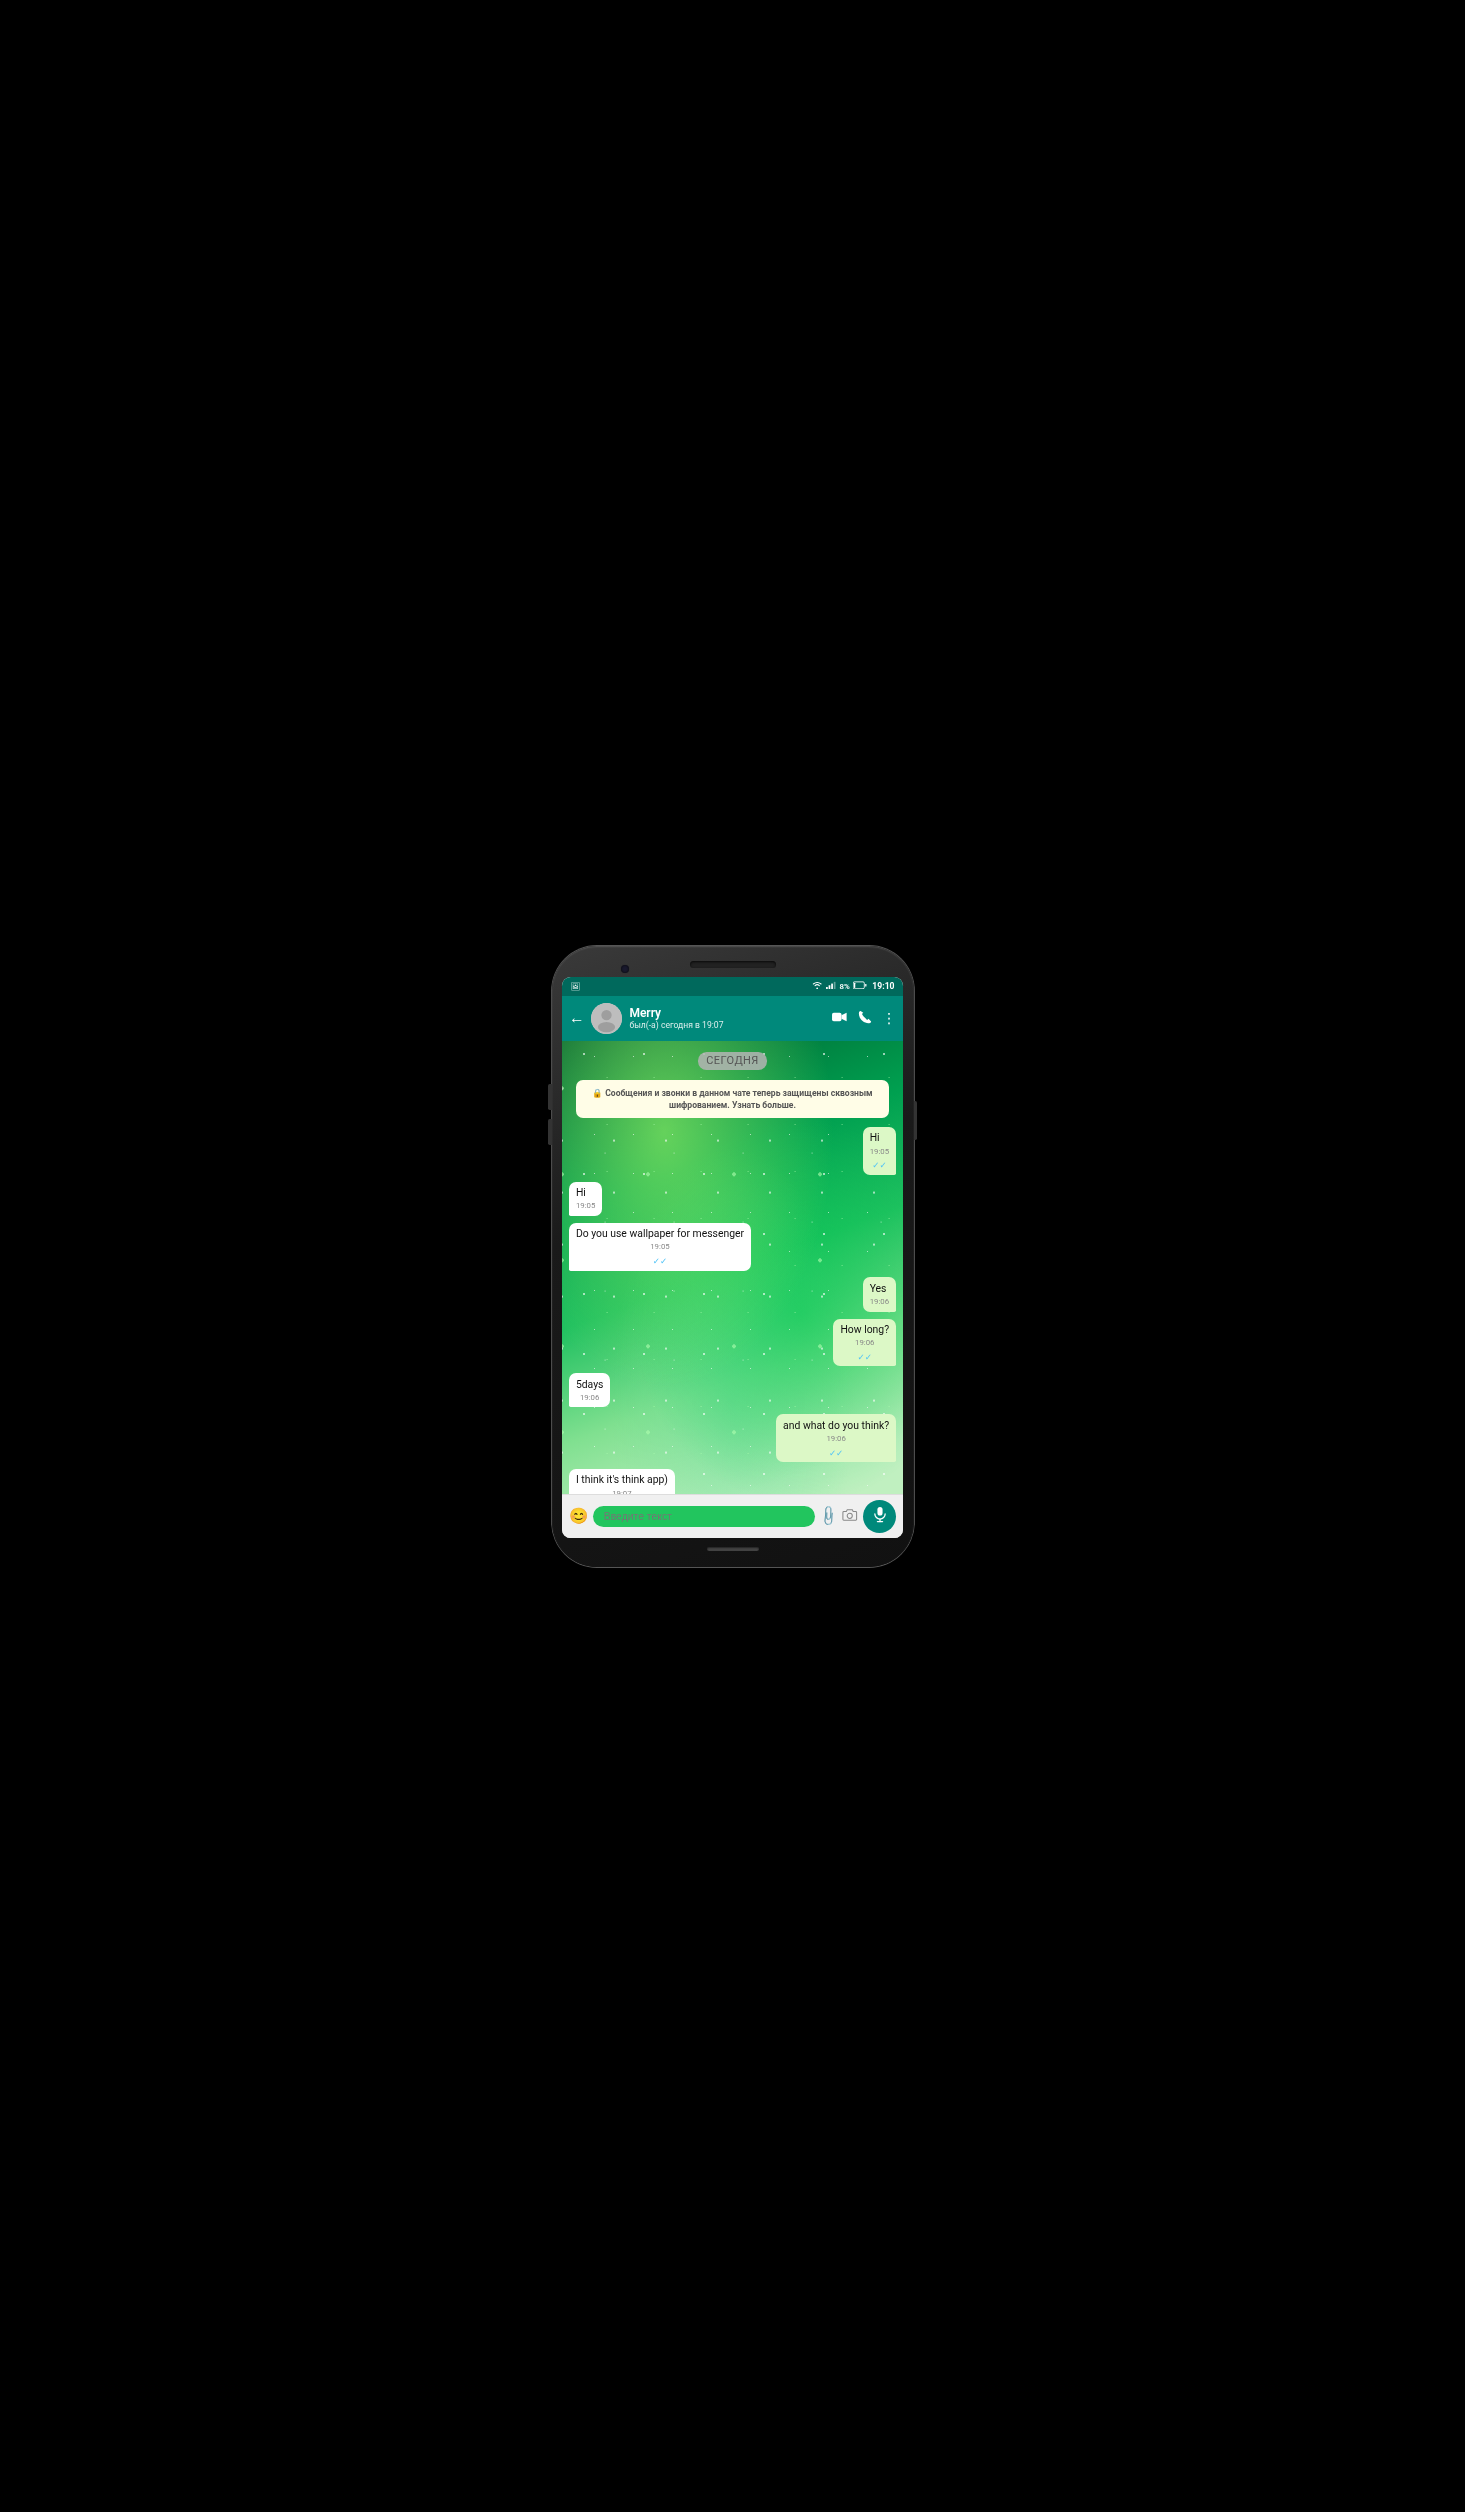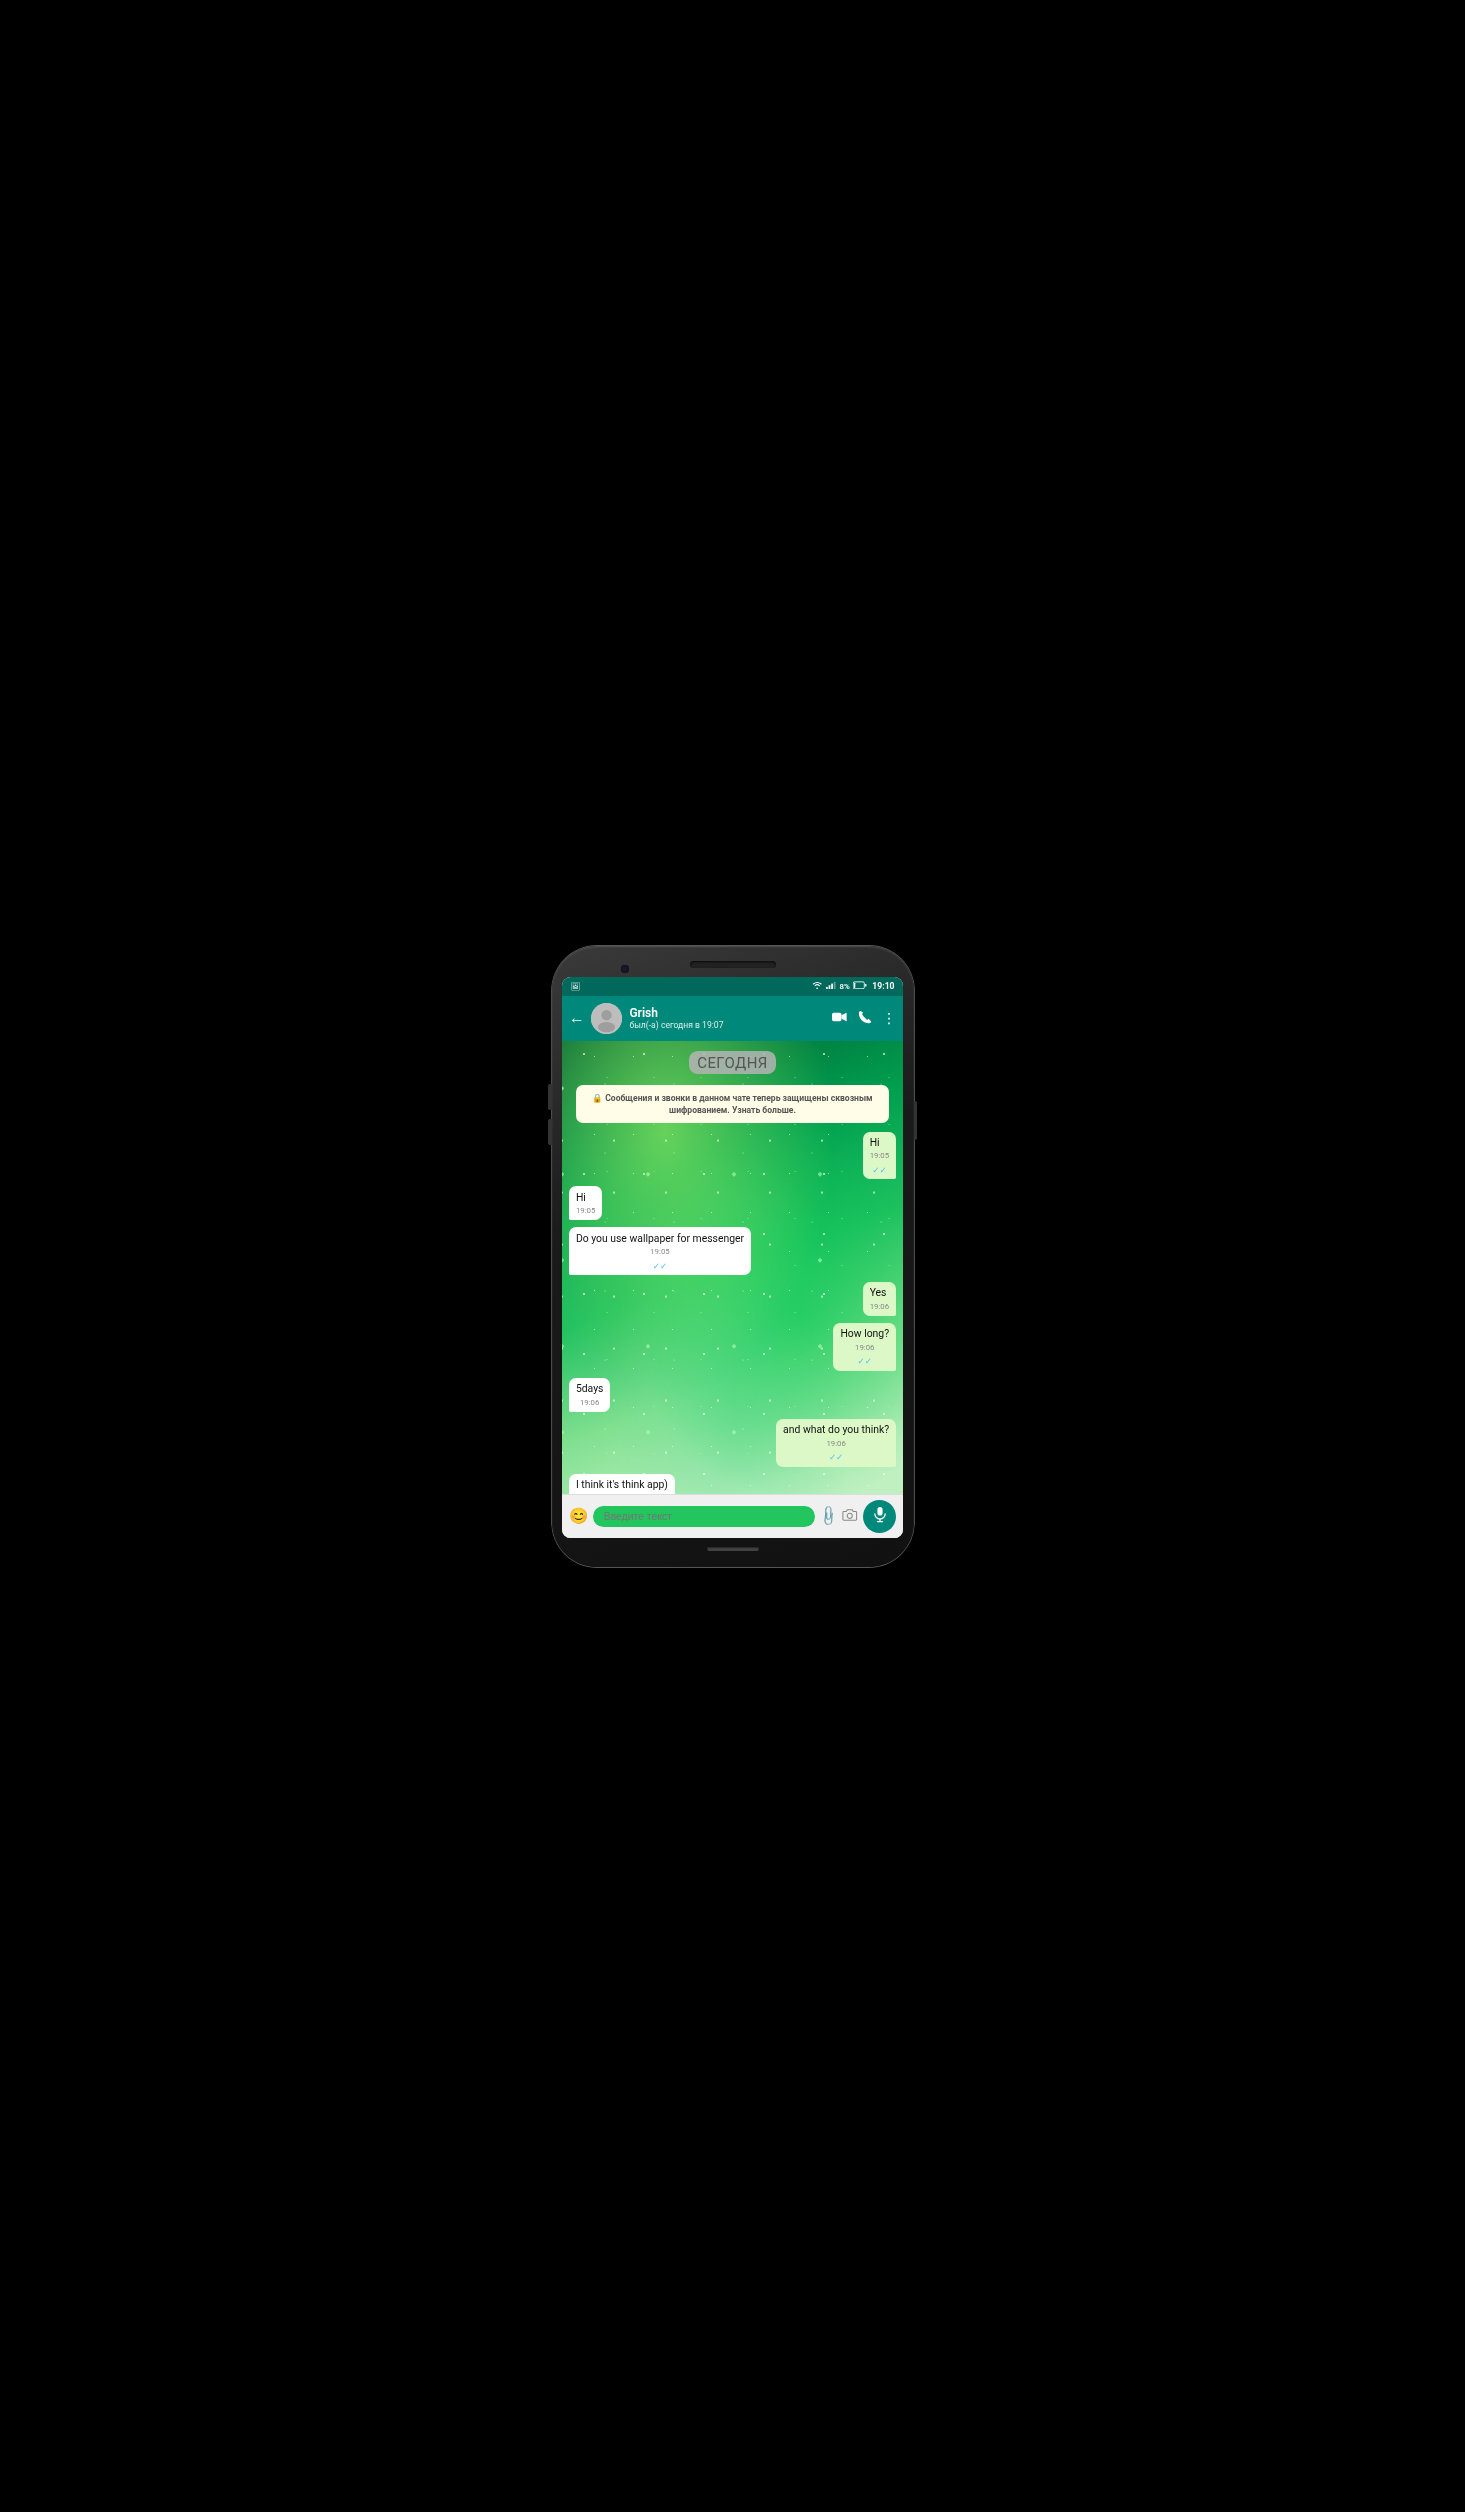--- a/index.html
+++ b/index.html
@@ -186,21 +186,21 @@
     }
 
     .date-divider {
       text-align: center;
       margin: 3.5px auto;
     }
 
     .date-badge {
       background: rgba(180,180,180,0.85);
       color: #555;
-      font-size: 15px;
+      font-size: 11px;
       padding: 2.6px 8.6px;
       border-radius: 8.6px;
       display: inline-block;
       letter-spacing: 0.4px;
     }
 
     .encryption-notice {
       background: #fffde7;
       border-radius: 7px;
       padding: 7px 10.4px;
@@ -426,21 +426,21 @@
     <div class="top-bar">
       <span class="back-arrow">←</span>
       <div class="avatar-circle">
         <svg width="31" height="31" viewBox="0 0 36 36" fill="none">
           <circle cx="18" cy="18" r="18" fill="#bdbdbd"></circle>
           <circle cx="18" cy="14" r="6" fill="#9e9e9e"></circle>
           <ellipse cx="18" cy="28" rx="10" ry="6" fill="#9e9e9e"></ellipse>
         </svg>
       </div>
       <div class="contact-info">
-        <div class="contact-name">Grish</div>
+        <div class="contact-name">Merry</div>
         <div class="contact-status">был(-а) сегодня в 19:07</div>
       </div>
       <div class="top-icons">
         <span class="top-icon">
           <svg width="15.5" height="12" viewBox="0 0 18 14" fill="white">
             <rect x="0" y="2" width="11" height="10" rx="2" fill="white"></rect>
             <path d="M11 5L17 2V12L11 9Z" fill="white"></path>
           </svg>
         </span>
         <span class="top-icon">

